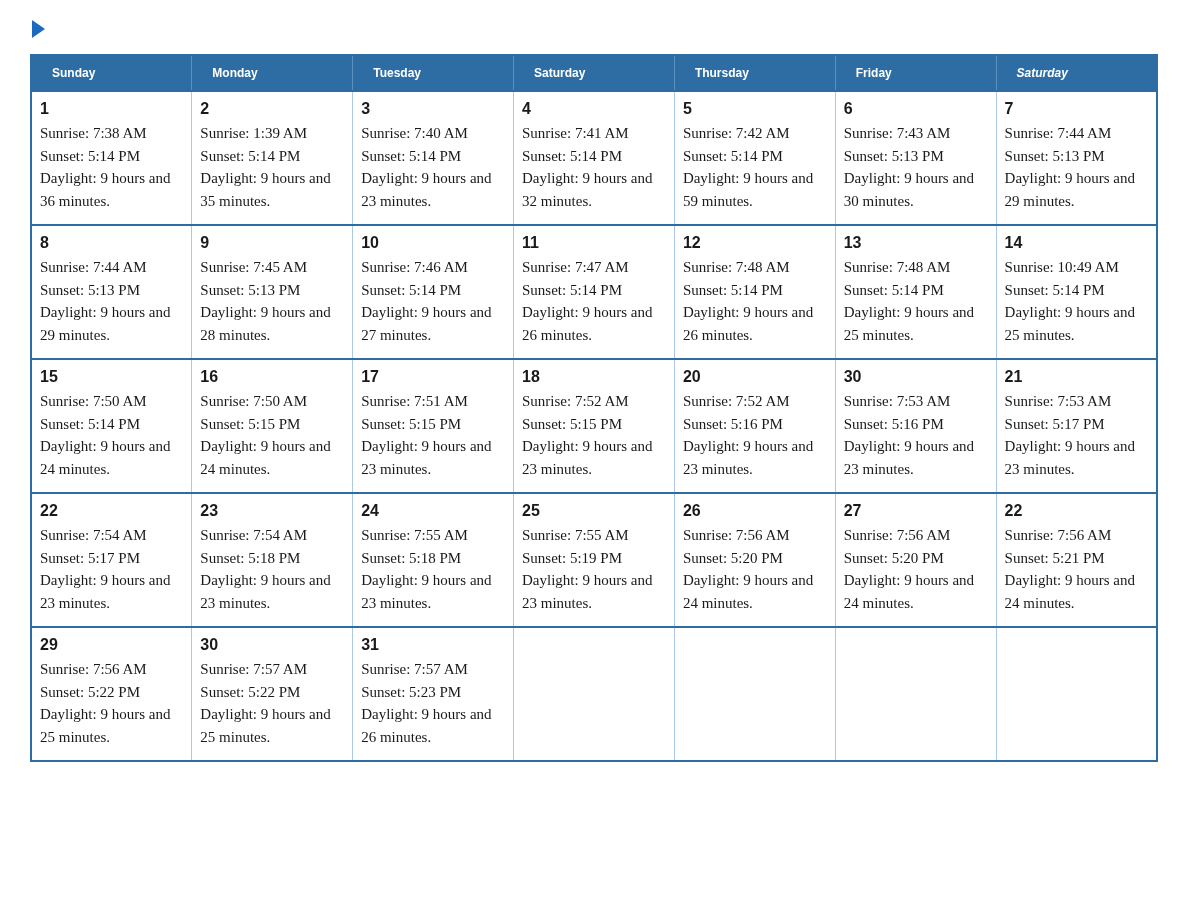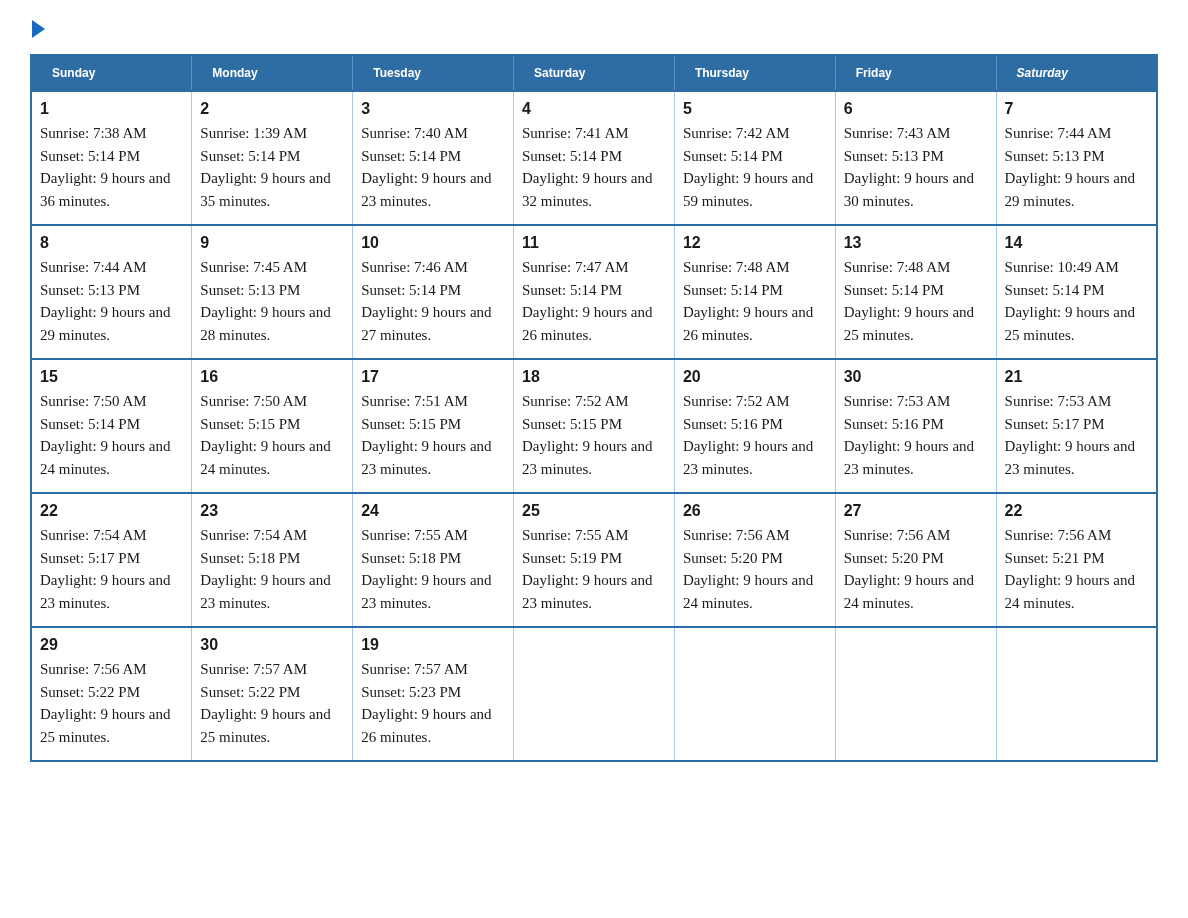--- a/index.html
+++ b/index.html
@@ -358,21 +358,21 @@
       </td>
         <td>
         <span class="day-number">30</span>
         <div class="day-info">
           <span>Sunrise: 7:57 AM</span><br>
           <span>Sunset: 5:22 PM</span><br>
           <span>Daylight: 9 hours and 25 minutes.</span>
         </div>
       </td>
         <td>
-        <span class="day-number">19</span>
+        <span class="day-number">31</span>
         <div class="day-info">
           <span>Sunrise: 7:57 AM</span><br>
           <span>Sunset: 5:23 PM</span><br>
           <span>Daylight: 9 hours and 26 minutes.</span>
         </div>
       </td>
         <td class="empty-cell"></td>
         <td class="empty-cell"></td>
         <td class="empty-cell"></td>
         <td class="empty-cell"></td>

